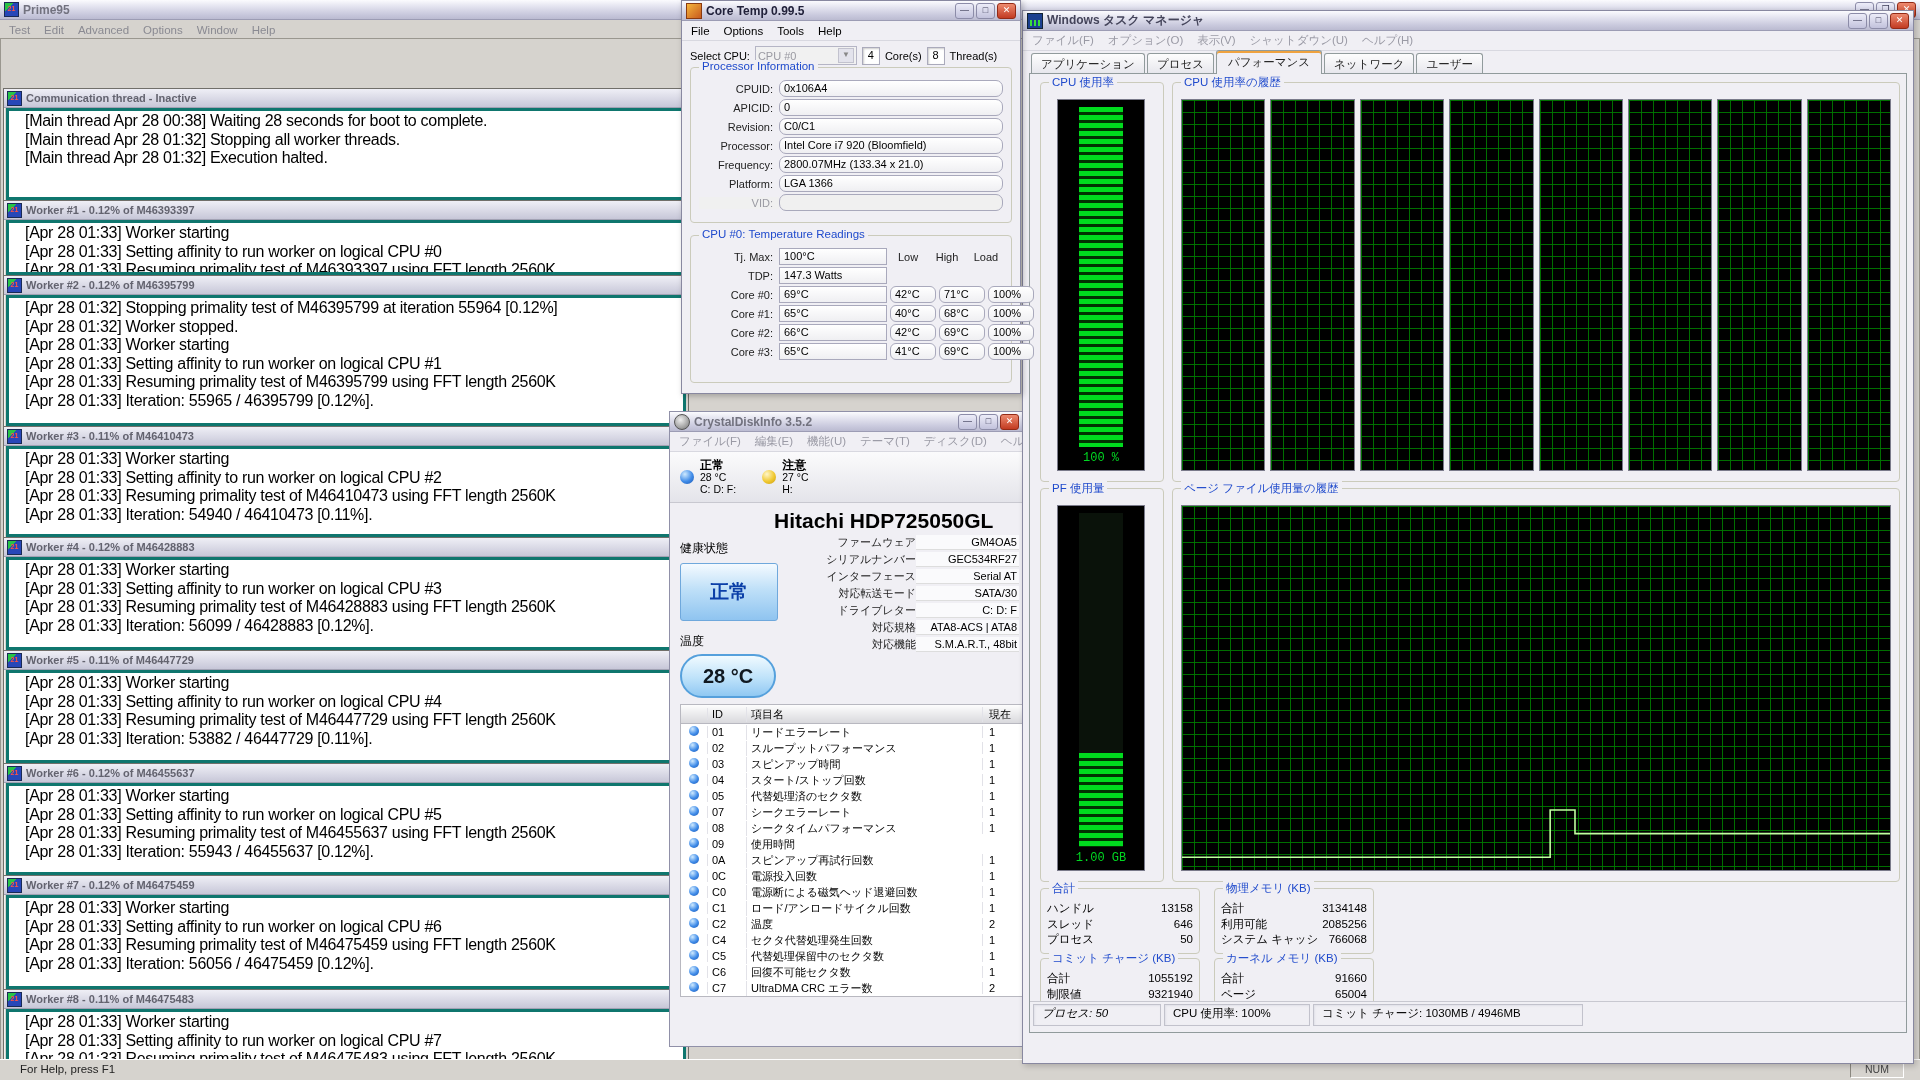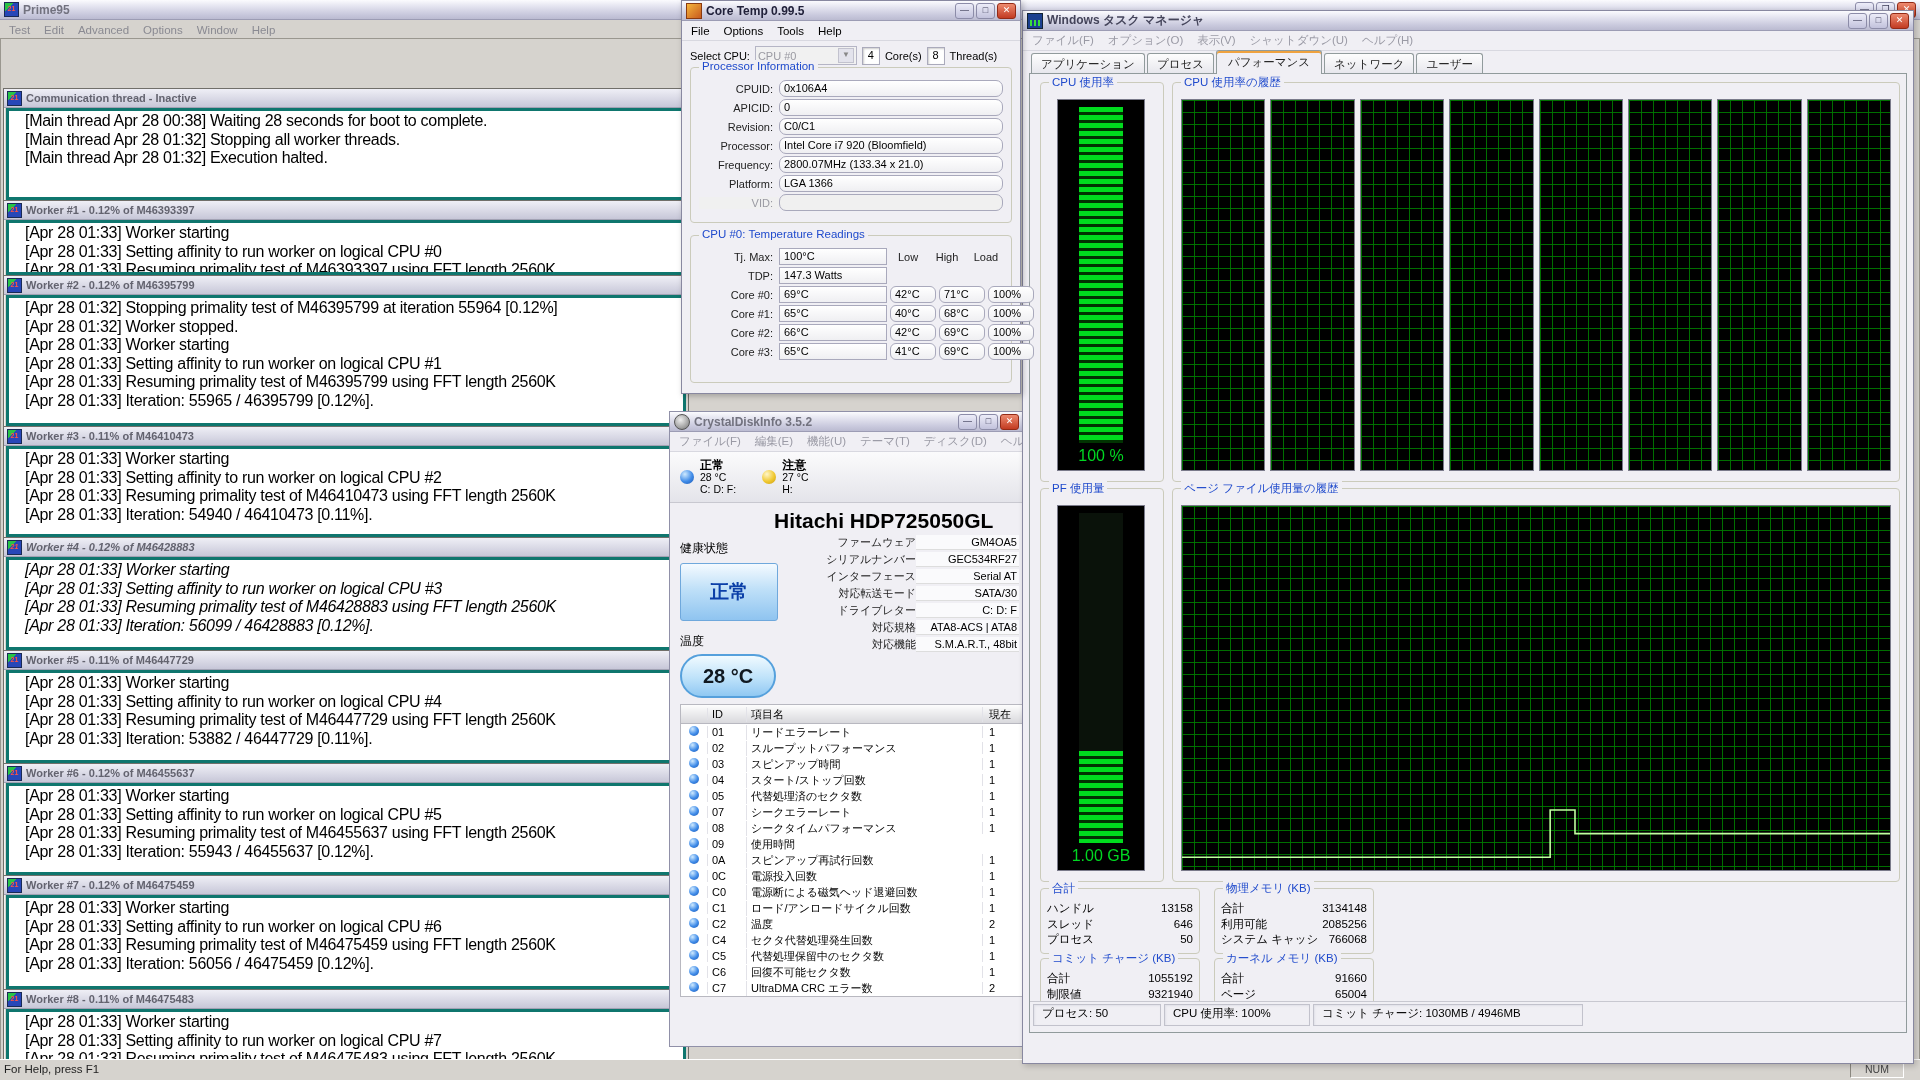--- a/index.html
+++ b/index.html
@@ -26,21 +26,21 @@
     color:#1F4ACC;background:#F0EFF4;white-space:nowrap;}
   
   #prime95{inset:0;z-index:0;background:#D6D3CE;}
   #p95-menubar{background:#D6D3CE;border-bottom:1px solid #bdbab4;}
   #p95-menubar span{color:#8A8A92;}
   #p95-title .ttext{color:#72727F;}
   #p95-client{position:absolute;left:0;right:0;top:38px;bottom:20px;
     background:#D6D3CE;border:1px solid #9a978f;overflow:hidden;}
   #p95-status{position:absolute;left:0;right:0;bottom:0;height:20px;background:#D6D3CE;
     border-top:1px solid #fff;font-size:11.5px;color:#222;}
-  #p95-status .helptext{position:absolute;left:4px;top:3px;text-align:center;}
+  #p95-status .helptext{position:absolute;left:20px;top:3px;text-align:center;}
   #p95-status .pane{position:absolute;right:16px;top:2px;width:52px;height:14px;
     border:1px solid;border-color:#8a877f #fff #fff #8a877f;text-align:center;
     font-size:10.5px;color:#444;line-height:13px;}
   .p95-win{position:absolute;left:2px;width:684px;background:#D6D3CE;
     border:1px solid #716F6A;box-shadow:inset 1px 1px 0 #F4F3F0;overflow:hidden;}
   .p95-title{height:18px;display:flex;align-items:center;gap:4px;padding:0 3px;
     background:linear-gradient(180deg,#EFEFF6,#C7C7D8);border-bottom:1px solid #A2A2B4;
     font-size:11px;font-weight:bold;color:#63636F;white-space:nowrap;}
   .p95icon,.p95icon-s{display:inline-block;width:13px;height:13px;flex:0 0 13px;
     background:linear-gradient(135deg,#28C348 0 34%,#2747B8 34%);border:1px solid #1A2A55;
@@ -113,21 +113,21 @@
     padding:3px 9px 2px;font-size:11.5px;background:linear-gradient(#FDFDFD,#E6E6EC);color:#222;}
   .tab.active{padding:4px 11px 4px;background:#F0EFF4;box-shadow:inset 0 2px 0 #EFA23F;
     position:relative;z-index:2;}
   .tm-page{position:absolute;left:6px;right:6px;top:62px;height:958px;border:1px solid #919B9C;
     background:#F0EFF4;}
   .black-panel{position:absolute;background:#000;border:1px solid #7A7A8A;
     display:flex;flex-direction:column;align-items:center;}
   .led-track{width:44px;flex:1;margin:7px 0 3px;position:relative;background:#0A120A;}
   .led-fill{position:absolute;bottom:0;left:0;right:0;
     background:repeating-linear-gradient(180deg,#00DC1E 0 5px,#013301 5px 8px);}
-  .led-text{color:#00D822;font-size:16px;font-family:Liberation Sans, sans-serif;padding:1px 0 5px;}
+  .led-text{color:#00D822;font-size:12px;font-family:Liberation Mono, monospace;padding:1px 0 5px;}
   .tm-graph{background-color:#000;border:1px solid #7A7A8A;
     background-image:repeating-linear-gradient(90deg,rgba(0,122,0,.9) 0 1px,transparent 1px 12px),
                      repeating-linear-gradient(180deg,rgba(0,122,0,.9) 0 1px,transparent 1px 12px);}
   .cpu-graphs{position:absolute;inset:16px 8px 10px 8px;display:flex;gap:5px;}
   .cpu-graphs .tm-graph{flex:1;}
   .stat-rows{position:absolute;inset:12px 6px 4px 6px;font-size:11.5px;}
   .stat-row{display:flex;justify-content:space-between;line-height:15.5px;}
   .tm-status{position:absolute;left:0;right:0;bottom:4px;height:22px;background:#F0EFF4;
     border-top:1px solid #C8C8D0;display:flex;gap:3px;padding:2px 3px;font-size:11.5px;}
   .tm-pane{border:1px solid #C2C2CC;box-shadow:inset 1px 1px 2px #E0E0E8;padding:1px 8px;
@@ -203,21 +203,21 @@
           <span class="p95icon-s p95icon">21</span>
           <span>Worker #3 - 0.11% of M46410473</span>
         </div>
         <div class="p95-body">
           <div>[Apr 28 01:33] Worker starting</div>
           <div>[Apr 28 01:33] Setting affinity to run worker on logical CPU #2</div>
           <div>[Apr 28 01:33] Resuming primality test of M46410473 using FFT length 2560K</div>
           <div>[Apr 28 01:33] Iteration: 54940 / 46410473 [0.11%].</div>
         </div>
       </div>
-      <div class="p95-win" style="top: 498px; height: 113px; font-style: italic;">
+      <div class="p95-win" style="top: 498px; height: 113px;">
         <div class="p95-title">
           <span class="p95icon-s p95icon">21</span>
           <span>Worker #4 - 0.12% of M46428883</span>
         </div>
         <div class="p95-body">
           <div>[Apr 28 01:33] Worker starting</div>
           <div>[Apr 28 01:33] Setting affinity to run worker on logical CPU #3</div>
           <div>[Apr 28 01:33] Resuming primality test of M46428883 using FFT length 2560K</div>
           <div>[Apr 28 01:33] Iteration: 56099 / 46428883 [0.12%].</div>
         </div>
@@ -596,21 +596,21 @@
               <span>65004</span>
             </div>
             <div class="stat-row">
               <span>非ページ</span>
               <span>26656</span>
             </div>
           </div>
         </div>
       </div>
     <div class="tm-status" id="tm-status">
-        <span class="tm-pane" style="width: 110px;">プロセス: 50</span>
+        <span class="tm-pane" style="width: 110px; font-style: italic;">プロセス: 50</span>
         <span class="tm-pane" style="width: 128px;">CPU 使用率: 100%</span>
         <span class="tm-pane" style="width: 252px;">コミット チャージ: 1030MB / 4946MB</span>
       </div>
   </div>
 </div>
 
 <div class="win" id="coretemp">
   <div class="titlebar">
     <span class="ico coretemp"></span>
     <span class="ttext">Core Temp 0.99.5</span>

